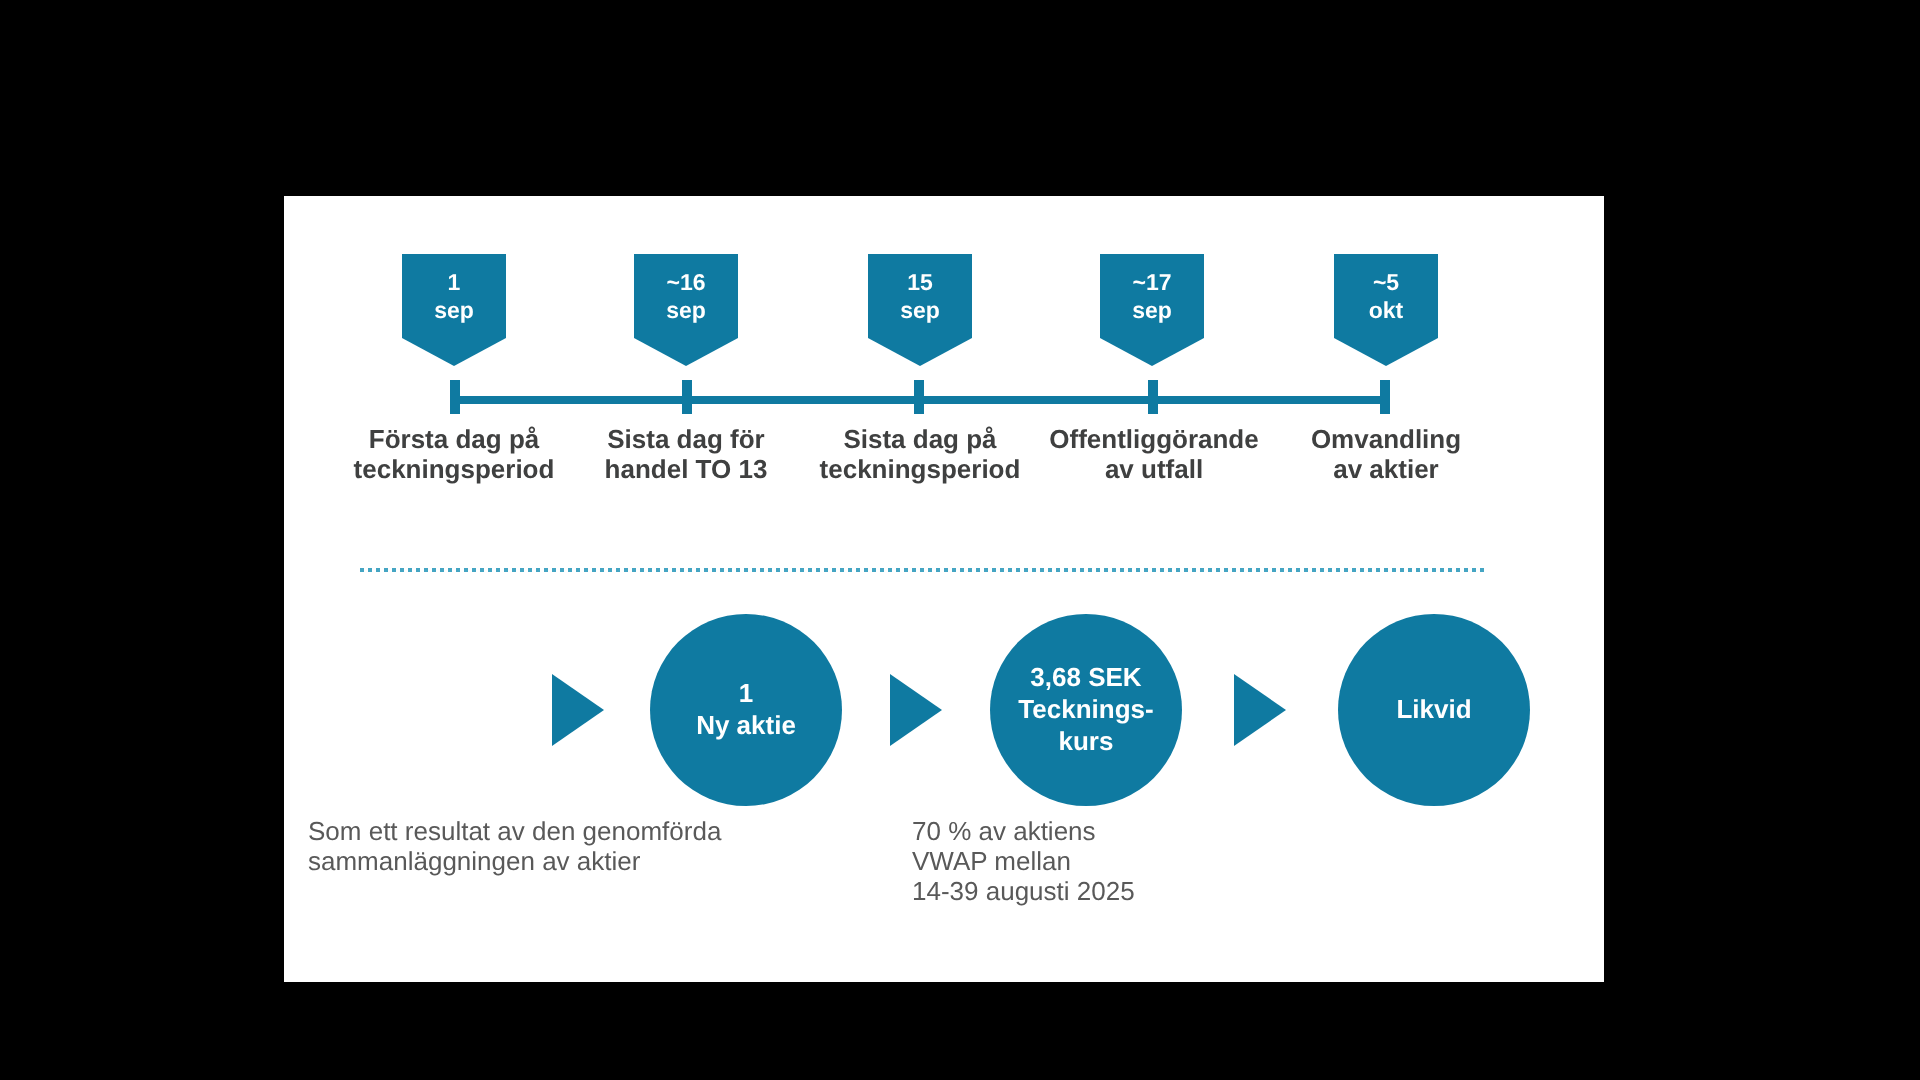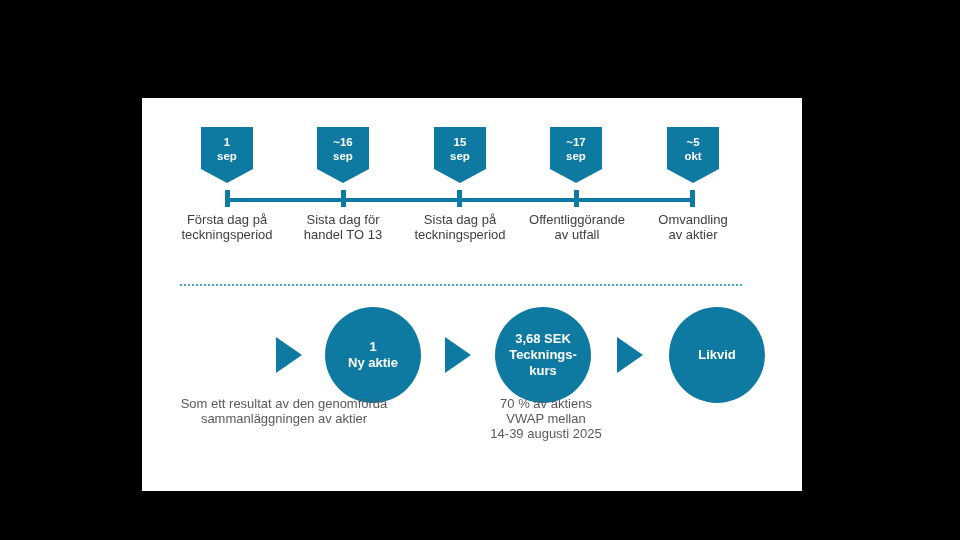--- a/index.html
+++ b/index.html
@@ -28,21 +28,21 @@
     position:absolute;top:100px;left:85px;width:466px;height:4px;
     background:var(--teal,#0f7aa1);
   }
   .tick{
     position:absolute;top:92px;width:5px;height:17px;
     background:var(--teal,#0f7aa1);
   }
   .t0{left:83px}.t1{left:199px}.t2{left:315px}.t3{left:432px}.t4{left:548px}
   .evt-label{
     position:absolute;top:114px;width:130px;
-    color:var(--event_label,#3f4040);font-size:13px;font-weight:normal;
+    color:var(--event_label,#3f4040);font-size:13px;font-weight:bold;
     line-height:15px;text-align:center;white-space:pre-line;
   }
   .l0{left:20px}.l1{left:136px}.l2{left:253px}.l3{left:370px}.l4{left:486px}
   
   .divider{
     position:absolute;top:186px;left:38px;width:562px;height:0;
     border-top:2px dotted var(--dotted_line,#45a5c3);
   }
   
   .circle{
@@ -56,23 +56,23 @@
   }
   .c0{left:15px}.c1{left:183px}.c2{left:353px}.c3{left:527px}
   .arrow{
     position:absolute;top:239px;width:0;height:0;
     border-top:18px solid transparent;border-bottom:18px solid transparent;
     border-left:26px solid var(--teal,#0f7aa1);
   }
   .a0{left:134px}.a1{left:303px}.a2{left:475px}
   
   .caption{
-    position:absolute;top:298px;
+    position:absolute;top:310px;
     color:var(--caption,#595959);font-size:13px;line-height:15px;
-    text-align:center;white-space:pre-line;
+    text-align:left;white-space:pre-line;
   }
   .cap0{left:12px;width:260px}
   .cap1{left:314px;width:180px}
   .cap2{left:486px;width:180px}
 </style>
 </head>
 <body>
 
 <div class="panel">
 

